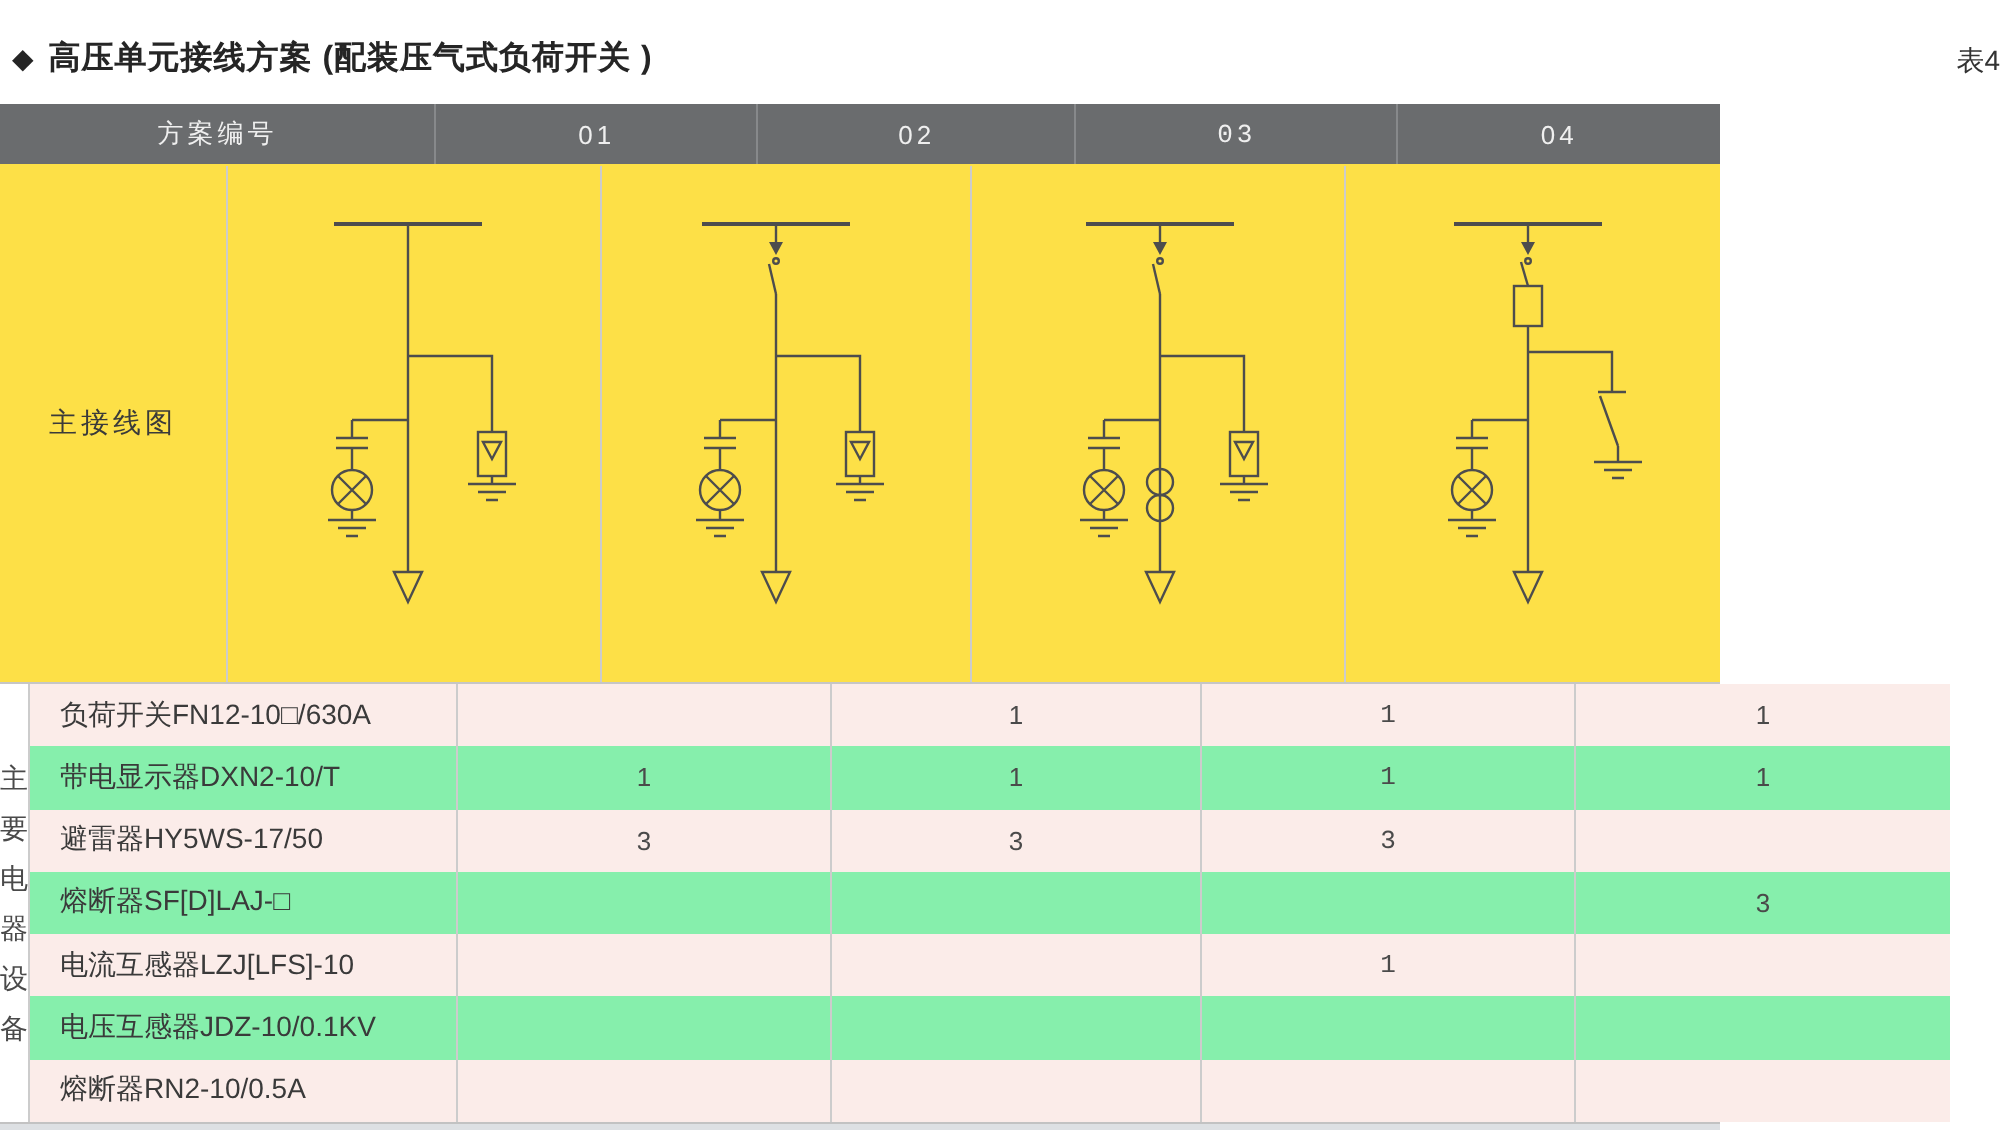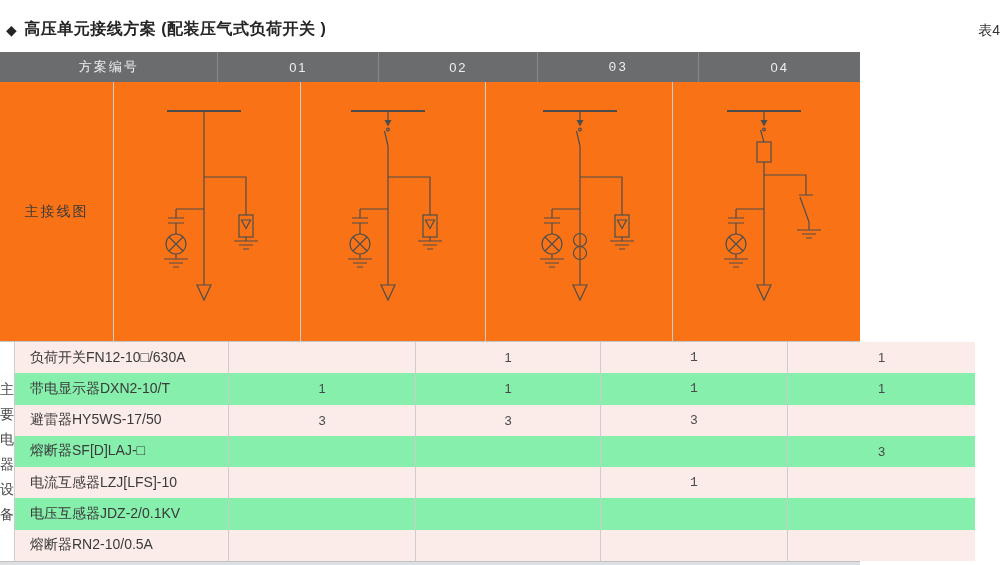--- a/index.html
+++ b/index.html
@@ -8,21 +8,21 @@
   .titlebar{display:flex;justify-content:space-between;align-items:flex-end;
             padding:9px 2px 0 6px;height:40px;box-sizing:border-box;}
   .title{font-size:16px;font-weight:bold;color:#252525;letter-spacing:.5px;display:flex;align-items:center;gap:7px;}
   .bullet{font-size:14px;color:#252525;}
   .tag{font-size:14px;color:#333;padding-right:0;transform:translateX(2px);text-align:right;}
   .tbl{position:absolute;left:0;top:52px;width:860px;}
   .hrow{display:flex;height:30px;background:#6a6c6e;color:#efefef;font-size:13px;}
   .hcell{display:flex;align-items:center;justify-content:center;box-sizing:border-box;letter-spacing:2px;}
   .hcell + .hcell{border-left:1px solid #87898b;}
   .c0{width:253px;}.c1{width:187px;}.c2{width:185px;}.c3{width:187px;font-family:Liberation Mono, monospace;}.c4{width:188px;}
-  .drow{display:flex;height:259px;border-bottom:1px solid #c6c6c6;background:#f97316;}
+  .drow{display:flex;height:259px;border-bottom:1px solid #c6c6c6;background:#fde047;align-items:center;}
   .dcell{box-sizing:border-box;}
   .dlabel{display:flex;align-items:center;justify-content:center;font-size:14px;color:#3a3a3a;letter-spacing:2px;}
   .dcell + .dcell{border-left:1px solid #cccccc;}
   .body{display:flex;height:219px;}
   .sidecol{width:40px;box-sizing:border-box;border-right:1px solid #cccccc;
            display:flex;flex-direction:column;align-items:center;justify-content:center;}
   .sidecol span{display:block;font-size:14px;line-height:25px;color:#4a4a4a;text-align:center;}
   .rows{display:flex;flex-direction:column;width:960px;}
   .erow{display:flex;height:31.28px;}
   .erow.p{background:#fbece9;}
@@ -231,21 +231,21 @@
             <div class="vcell c4">3</div>
           </div>
           <div class="erow p">
             <div class="ncell">电流互感器LZJ[LFS]-10</div>
             <div class="vcell c1"></div>
             <div class="vcell c2"></div>
             <div class="vcell c3">1</div>
             <div class="vcell c4"></div>
           </div>
           <div class="erow w">
-            <div class="ncell">电压互感器JDZ-2/0.1KV</div>
+            <div class="ncell">电压互感器JDZ-10/0.1KV</div>
             <div class="vcell c1"></div>
             <div class="vcell c2"></div>
             <div class="vcell c3"></div>
             <div class="vcell c4"></div>
           </div>
           <div class="erow p">
             <div class="ncell">熔断器RN2-10/0.5A</div>
             <div class="vcell c1"></div>
             <div class="vcell c2"></div>
             <div class="vcell c3"></div>

